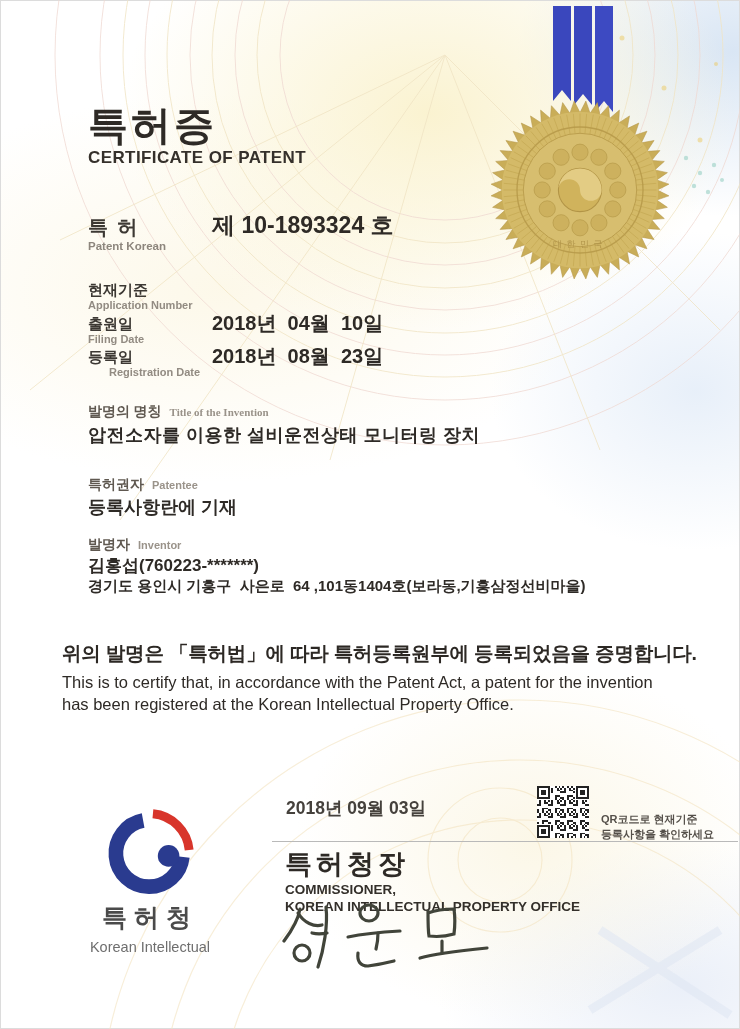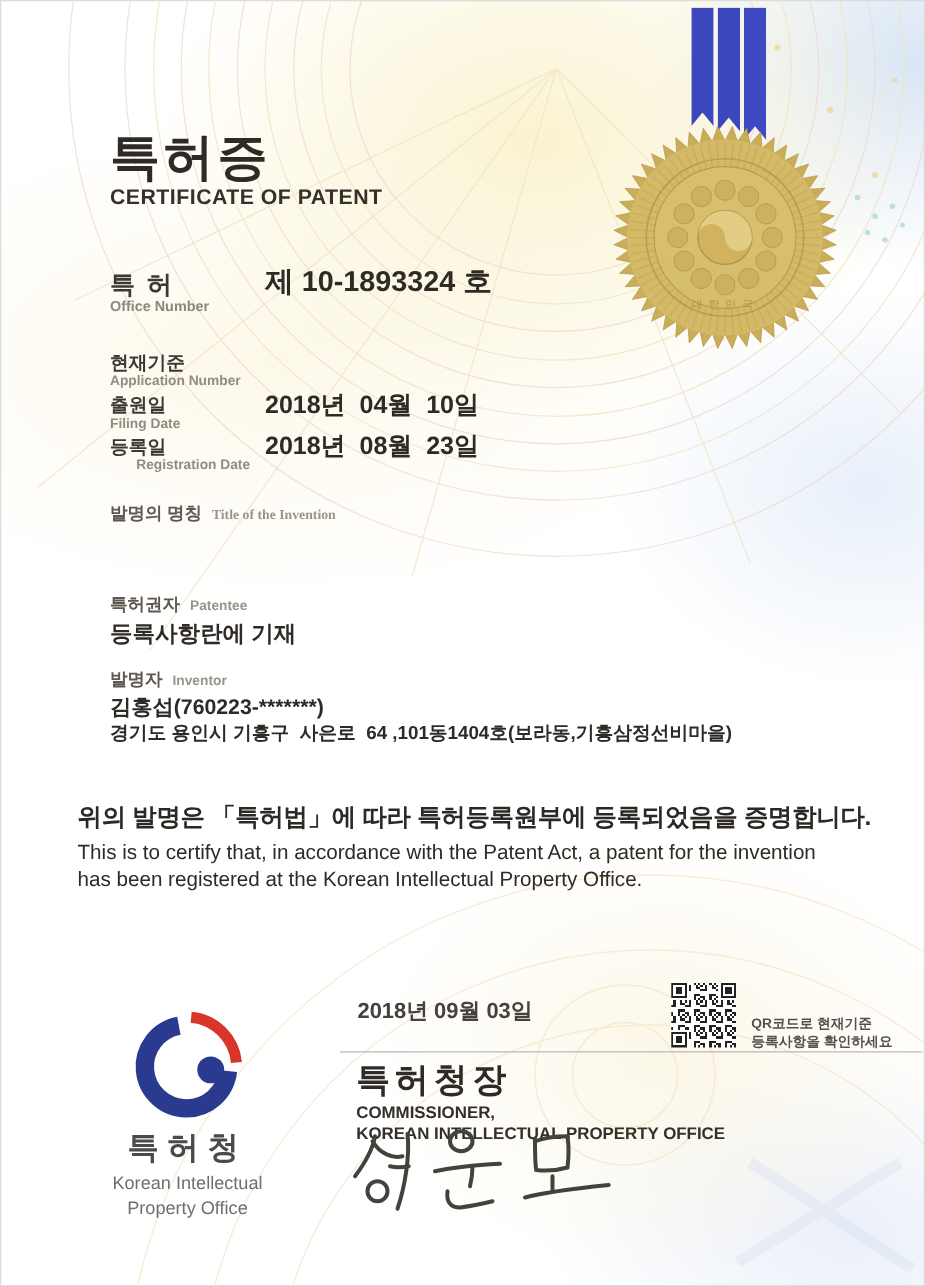--- a/index.html
+++ b/index.html
@@ -214,37 +214,38 @@
       </g>
     <circle cx="100" cy="100" r="24" fill="#d0b35c" stroke="#b29446" stroke-width="1.2"></circle>
     <path d="M76,100 a24,24 0 0 1 48,0 a12,12 0 0 1 -24,0 a12,12 0 0 0 -24,0 Z" fill="#e3cc84"></path>
     <text x="100" y="163" text-anchor="middle" font-size="10" letter-spacing="5" fill="#b1954a">대한민국</text>
   </svg>
 
   <div class="abs title-ko">특허증</div>
   <div class="abs title-en">CERTIFICATE OF PATENT</div>
 
   <div class="abs lbl-ko row-patent-lbl">특 허</div>
-  <div class="abs row-patent-sub">Office Number</div>
+  <div class="abs row-patent-sub">Patent Korean</div>
   <div class="abs val row-patent-val">제 10-1893324 호</div>
 
   <div class="abs lbl-ko r2l">현재기준</div>
   <div class="abs r2s lbl-en">Application Number</div>
 
   <div class="abs lbl-ko r3l">출원일</div>
   <div class="abs r3s lbl-en">Filing Date</div>
   <div class="abs val r3v">2018년  04월  10일</div>
 
   <div class="abs lbl-ko r4l">등록일</div>
   <div class="abs r4s lbl-en">Registration Date</div>
   <div class="abs val r4v">2018년  08월  23일</div>
 
   <div class="abs sec-invention">
     <span class="sec-lbl">발명의 명칭</span><span class="sec-sub">Title of the Invention</span>
   </div>
+  <div class="abs val invention-val">압전소자를 이용한 설비운전상태 모니터링 장치</div>
 
   <div class="abs sec-patentee">
     <span class="sec-lbl">특허권자</span><span class="sec-sub">Patentee</span>
   </div>
   <div class="abs val patentee-val">등록사항란에 기재</div>
 
   <div class="abs sec-inventor">
     <span class="sec-lbl">발명자</span><span class="sec-sub">Inventor</span>
   </div>
   <div class="abs val inventor-name">김홍섭(760223-*******)</div>
@@ -541,16 +542,15 @@
     <path d="M44,20 A34,34 0 1 0 84,57" stroke="#2a3b8f" stroke-width="15" fill="none"></path>
     <circle cx="70" cy="56" r="11" fill="#2a3b8f"></circle>
     <circle cx="55" cy="37" r="8" fill="#ffffff"></circle>
   </svg>
   <div class="abs logo-ko">특허청</div>
   <div class="abs logo-en">
     <div></div>
   </div>
   <div class="abs logo-en">
     <div>Korean Intellectual</div>
-    <div>Property Office</div>
   </div>
 
 </div>
 
 </body></html>

